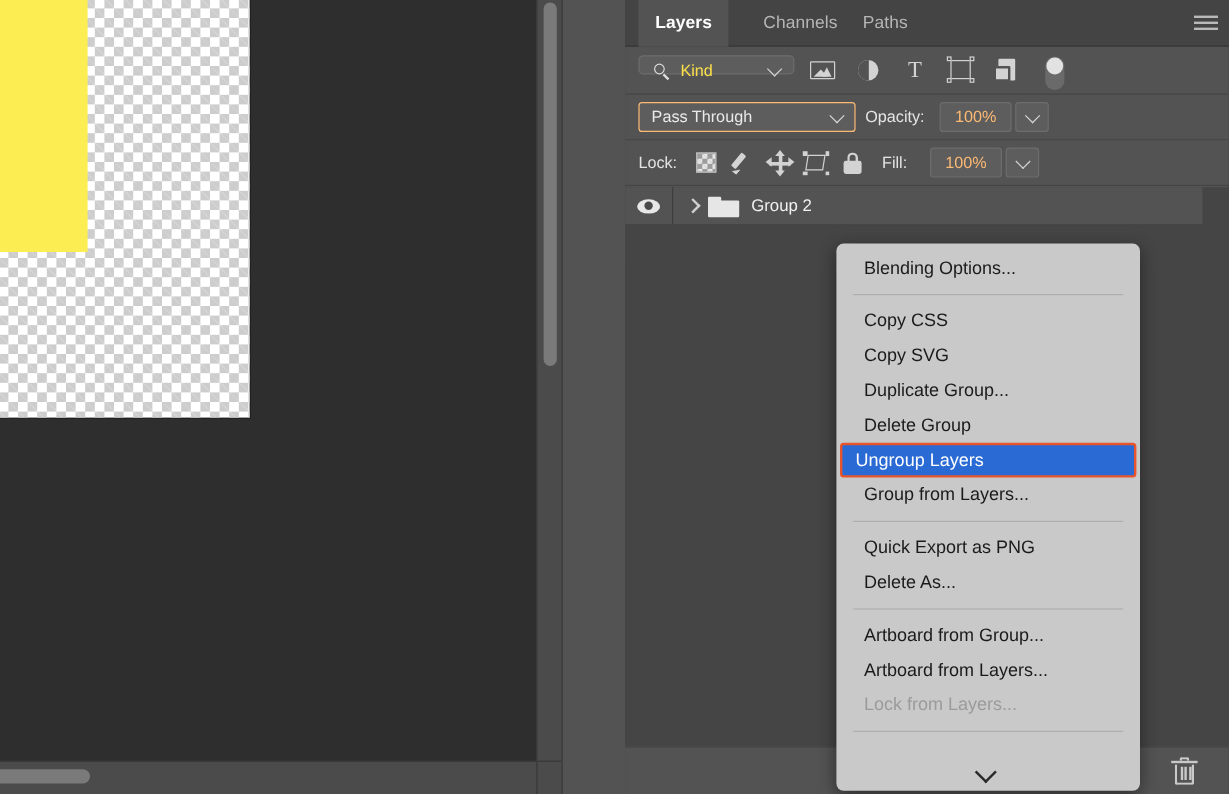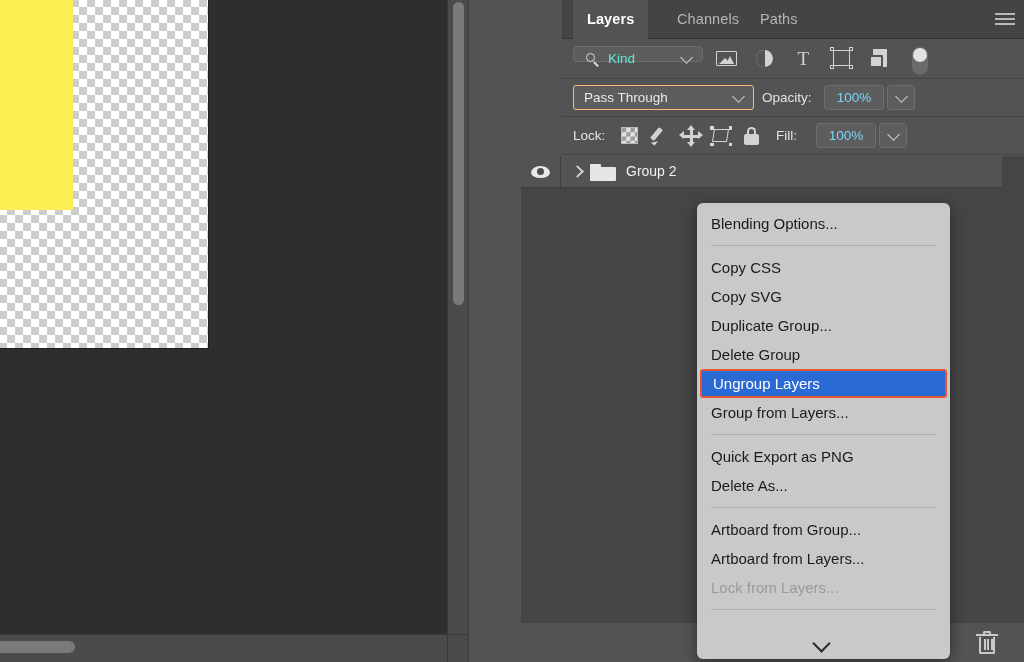--- a/index.html
+++ b/index.html
@@ -64,21 +64,20 @@
     background:#535353;
   }
   .gap-strip .edge{
     position:absolute; left:0; top:0; width:1px; height:662px; background:#3b3b3b;
   }
 
   
   .layers-panel{
     position:absolute; left:521px; top:0; width:503px; height:662px;
     background:#535353;
-    padding-left:41px;
   }
 
   
   .tabbar{
     position:relative; height:39px; background:#444444;
     border-bottom:1px solid #343434;
   }
   .tab{
     position:absolute; top:0; height:39px; line-height:39px;
     padding:0 14px; font-size:14.5px; color:#b6b6b6; cursor:default;
@@ -100,21 +99,21 @@
   .panel-menu-btn i:nth-child(3){ top:15px; }
 
   
   .filter-row{
     position:relative; height:40px; background:#535353;
     border-bottom:1px solid #454545;
   }
   .kind-select{
     position:absolute; left:11px; top:7px; width:130px; height:16px;
     background:#5d5d5d; border:1px solid #6d6d6d; border-radius:4px;
-    color:#5eead4; font-size:13.5px; line-height:24px;
+    color:#fde047; font-size:13.5px; line-height:24px;
   }
   .kind-select .lbl{ position:absolute; left:34px; top:0; }
   .search-ic{ position:absolute; left:12px; top:6px; width:13px; height:13px; }
   .search-ic .ring{
     position:absolute; left:0; top:0; width:9px; height:9px;
     border:1.6px solid #dcdcdc; border-radius:50%;
   }
   .search-ic .hdl{
     position:absolute; left:7.5px; top:8px; width:5.5px; height:1.6px;
     background:#dcdcdc; transform:rotate(45deg); transform-origin:left center;
@@ -197,21 +196,21 @@
     background:#5d5d5d; border:1px solid #fdba74; border-radius:3px;
     color:#eaeaea; font-size:13.5px; line-height:23px; padding-left:10px;
   }
   .blend-select .chev{ right:10px; top:6px; }
   .opacity-label{
     position:absolute; left:200px; top:6px; height:25px; line-height:25px;
     color:#e4e4e4; font-size:13.5px;
   }
   .num-box{
     position:absolute; top:6px; height:25px; background:#5d5d5d;
-    border:1px solid #6d6d6d; border-radius:3px; color:#7dd3fc;
+    border:1px solid #6d6d6d; border-radius:3px; color:#fdba74;
     font-size:13.5px; line-height:23px; text-align:center;
   }
   .opacity-val{ left:262px; width:60px; }
   .stepper{
     position:absolute; top:6px; height:25px; width:28px; background:#5d5d5d;
     border:1px solid #6d6d6d; border-radius:3px;
   }
   .stepper .chev{ left:9px; top:6px; }
   .opacity-step{ left:325px; }
 
@@ -364,20 +363,21 @@
   .ctx-menu{
     position:absolute; left:697px; top:203px; width:253px; height:456px;
     background:#c9c9c9; border-radius:6px;
     box-shadow:0 4px 14px rgba(0,0,0,.45);
     overflow:hidden; z-index:40;
   }
   .ctx-item{
     position:relative; height:29px; line-height:29px;
     padding-left:14px; color:#1b1b1b; font-size:15px; cursor:default;
     white-space:nowrap;
+    margin-left:9px;
   }
   .ctx-item.disabled{ color:#9b9b9b; }
   .ctx-item.highlight{
     background:#2a6ad4; color:#ffffff;
     border:2px solid #e8552c; border-radius:3px;
     margin:0 3px; padding-left:11px; height:29px; line-height:25px;
   }
   .ctx-sep{
     height:1px; margin:7px 14px; background:#aeaeae;
   }

